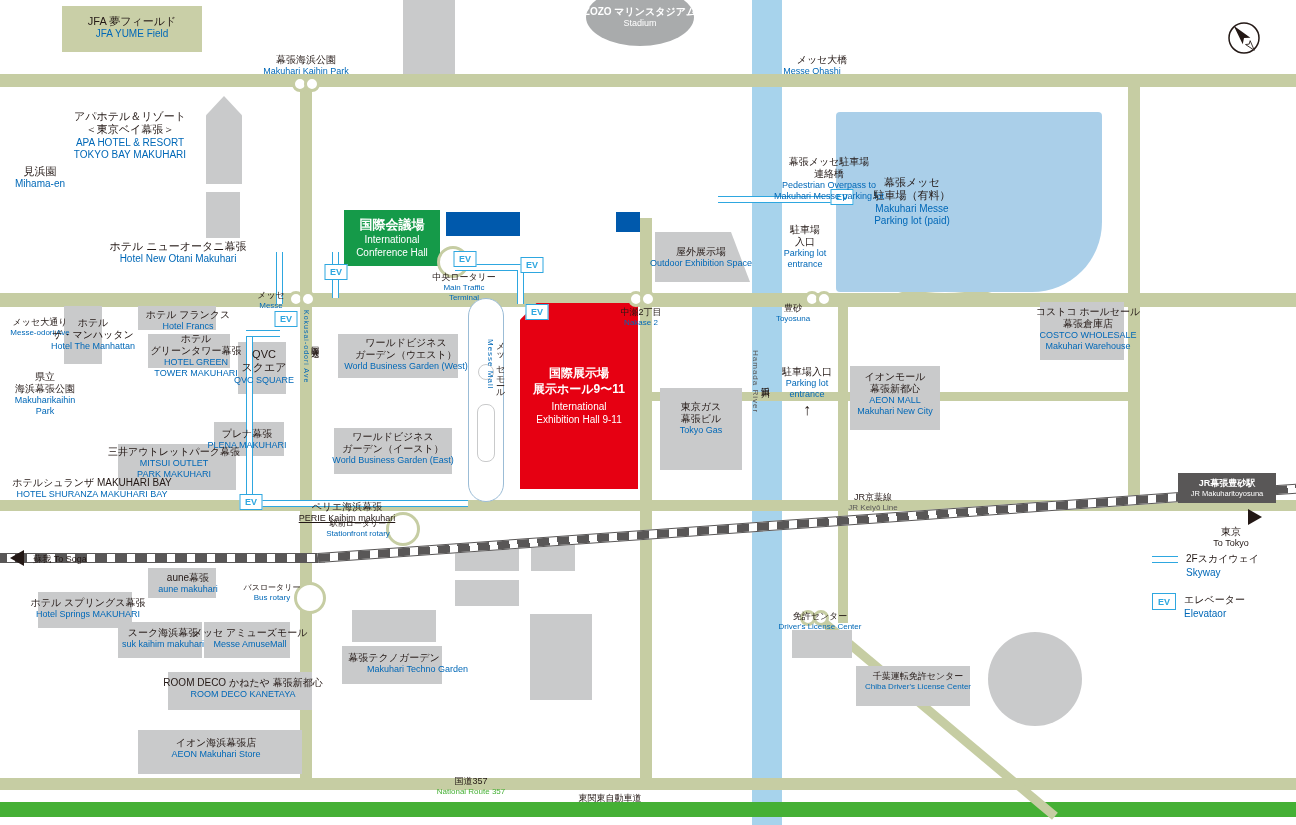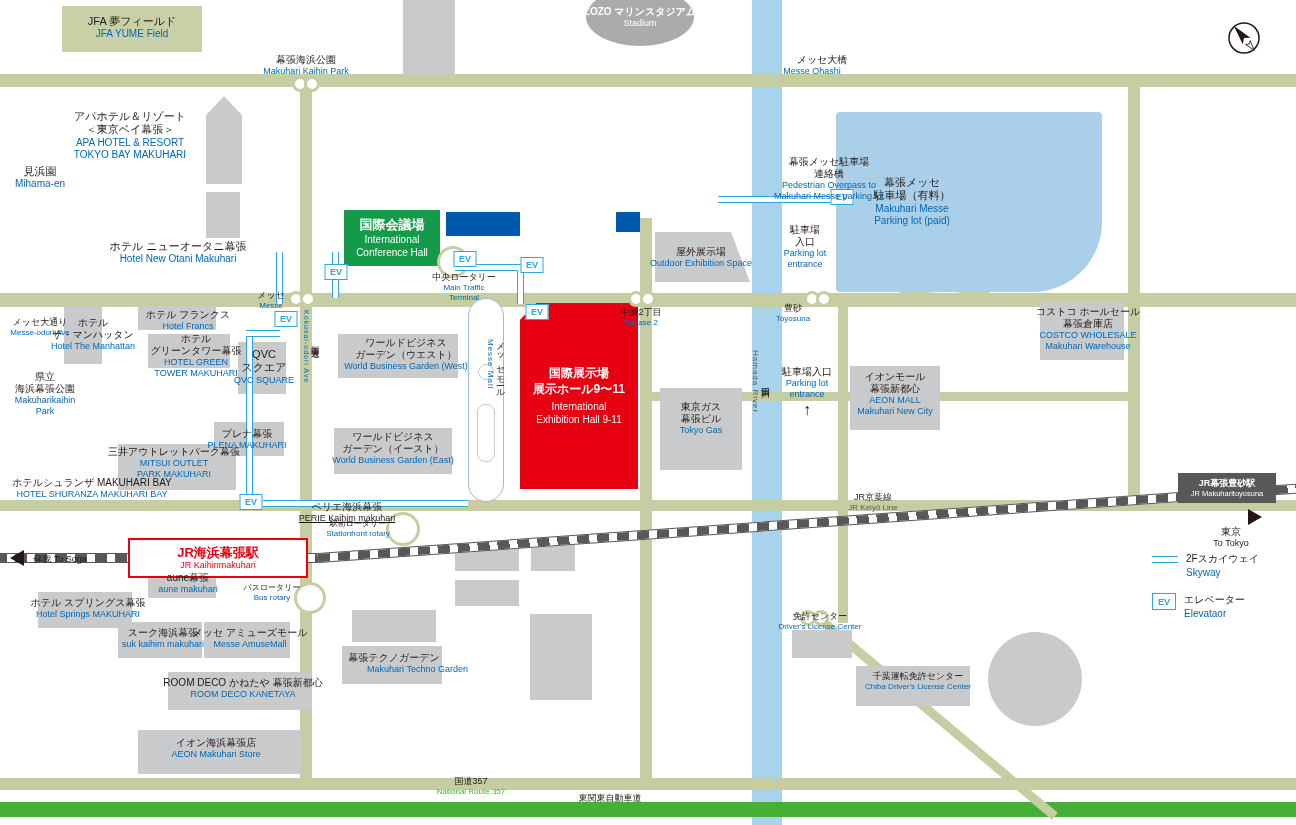--- a/index.html
+++ b/index.html
@@ -131,24 +131,20 @@
   <div class="ring" style="left:304px;top:76px;width:10px;height:10px"></div>
   <div class="ring" style="left:288px;top:291px;width:10px;height:10px"></div>
   <div class="ring" style="left:300px;top:291px;width:10px;height:10px"></div>
   <div class="ring" style="left:628px;top:291px;width:10px;height:10px"></div>
   <div class="ring" style="left:640px;top:291px;width:10px;height:10px"></div>
   <div class="ring" style="left:804px;top:291px;width:10px;height:10px"></div>
   <div class="ring" style="left:816px;top:291px;width:10px;height:10px"></div>
   <div class="ring" style="left:800px;top:610px;width:10px;height:10px"></div>
   <div class="ring" style="left:813px;top:610px;width:10px;height:10px"></div>
 
-  <div class="station" style="left:128px;top:538px;width:176px;height:36px">
-    <div class="rd" style="font-size:13px;font-weight:bold">JR海浜幕張駅</div>
-    <div class="rd" style="font-size:9px">JR Kaihinmakuhari</div>
-  </div>
   <div class="badge" style="left:1178px;top:473px;width:98px;height:30px">
     <div style="font-size:9px;font-weight:bold">JR幕張豊砂駅</div>
     <div style="font-size:7.5px">JR Makuharitoyosuna</div>
   </div>
 
   <svg width="40" height="40" viewBox="0 0 40 40" style="left:1224px;top:18px;z-index:30">
     <circle cx="20" cy="20" r="15" fill="#fff" stroke="#231815" stroke-width="1.5"></circle>
     <g transform="rotate(-40 20 20)">
       <polygon points="20,4 25,24 20,20 15,24" fill="#231815"></polygon>
       <polygon points="20,36 23,26 20,28 17,26" fill="#fff" stroke="#231815" stroke-width="0.8"></polygon>

